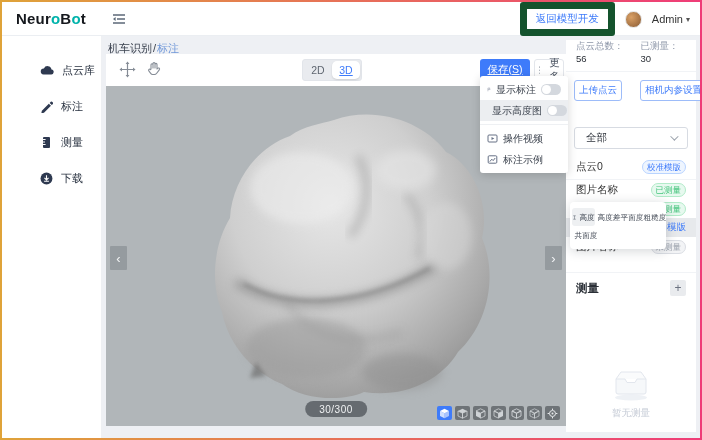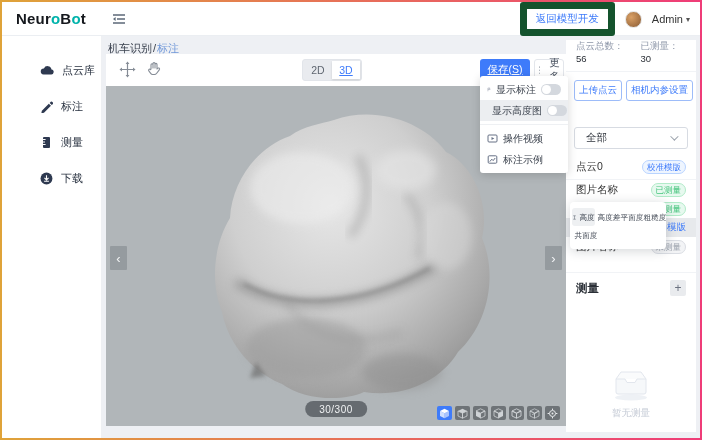--- a/index.html
+++ b/index.html
@@ -43,21 +43,21 @@
   .breadcrumb .cur { color:#6e96d8; }
 
   .card { position:absolute; left:104px; top:52px; width:460px; height:372px;
           background:#fff; z-index:1; }
   .tbar { position:relative; height:32px; }
   .tbar-icon { position:absolute; top:7px; cursor:pointer; }
   .seg { position:absolute; left:196px; top:5px; display:flex; background:#e9ebef;
          border:1px solid #e2e5ea; border-radius:3px; padding:1px; }
   .seg > div { width:28px; height:18px; display:flex; align-items:center;
                justify-content:center; font-size:10.5px; color:#5f6670; cursor:pointer; }
-  .seg .on { background:#fff; color:#3e7bfa; border-radius:0;
+  .seg .on { background:#fff; color:#3e7bfa; border-radius:5px;
              box-shadow:0 1px 2px rgba(0,0,0,.12);text-decoration:underline; }
   .save-btn { position:absolute; left:374px; top:5px; width:50px; height:21px;
               background:#3e7bfa; color:#fff; border:none; border-radius:3px;
               font-size:10.5px; cursor:pointer; font-family:inherit;text-decoration:underline; }
   .more-btn { position:absolute; left:428px; top:5px; width:30px; height:21px;
               background:#fff; color:#4a5361; border:1px solid #e3e6eb;
               border-radius:3px; font-size:10.5px; cursor:pointer;
               font-family:inherit; display:flex; align-items:center;
               justify-content:center; gap:2px; }
   .more-btn .dots { color:#9aa1ab; font-size:9px; }
@@ -93,21 +93,21 @@
                    height:9px; border-radius:50%; background:#fff; }
 
   
   .rpanel { position:absolute; left:564px; top:38px; width:130px; height:392px;
             background:#fff; z-index:2; }
   .rp-title { font-size:12.5px; font-weight:bold; color:#1f242b;
               padding:9px 10px 4px; }
   .rp-stats { display:flex; gap:10px; padding:0 10px 7px; font-size:9.5px;
               color:#8d96a8; border-bottom:1px solid #f1f3f6; }
   .rp-stats b { color:#2a2f36; font-weight:normal; }
-  .rp-btns { display:flex; gap:4px; padding:8px 8px 18px; }
+  .rp-btns { display:flex; gap:18px; padding:8px 8px 18px; }
   .rp-btn { border:1px solid #9dbcf9; color:#3e7bfa; background:#fff;
             border-radius:3px; font-size:9.5px; padding:3px 4px; cursor:pointer;
             white-space:nowrap; font-family:inherit; }
   .rp-btn.grow { flex:1; }
   .rp-select { margin:8px 8px 0; height:22px; border:1px solid #d7dbe2;
                border-radius:3px; display:flex; align-items:center;
                padding:0 11px; font-size:10.5px; color:#2f343c; cursor:pointer; }
   .rp-select .sel-label { flex:1; }
   .chev { width:6px; height:6px; border-right:1px solid #9aa1ab;
           border-bottom:1px solid #9aa1ab; transform:rotate(45deg) translateY(-2px); }

